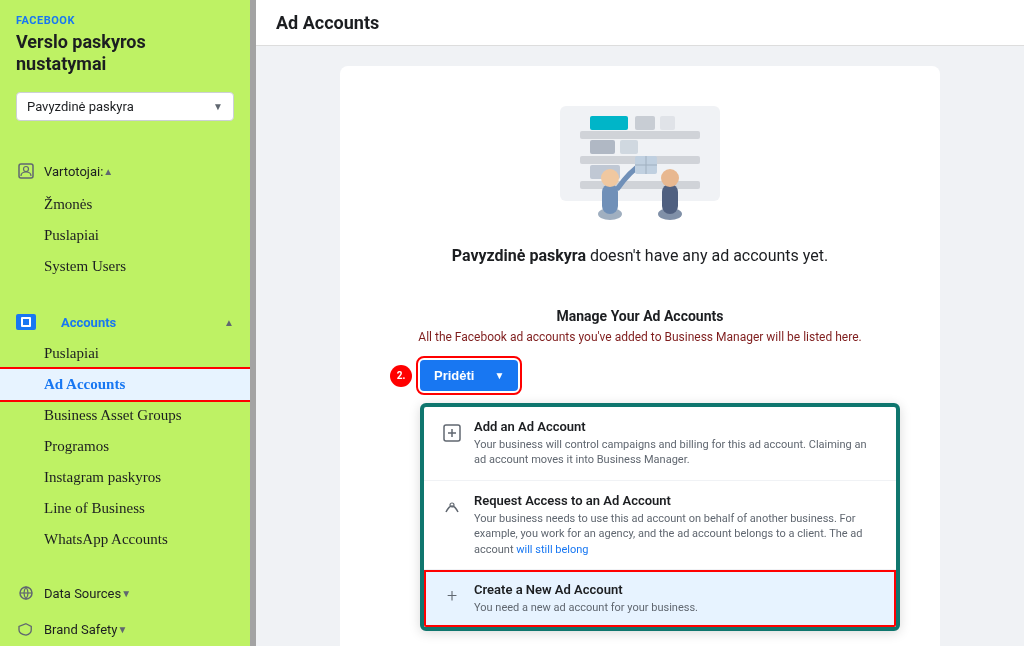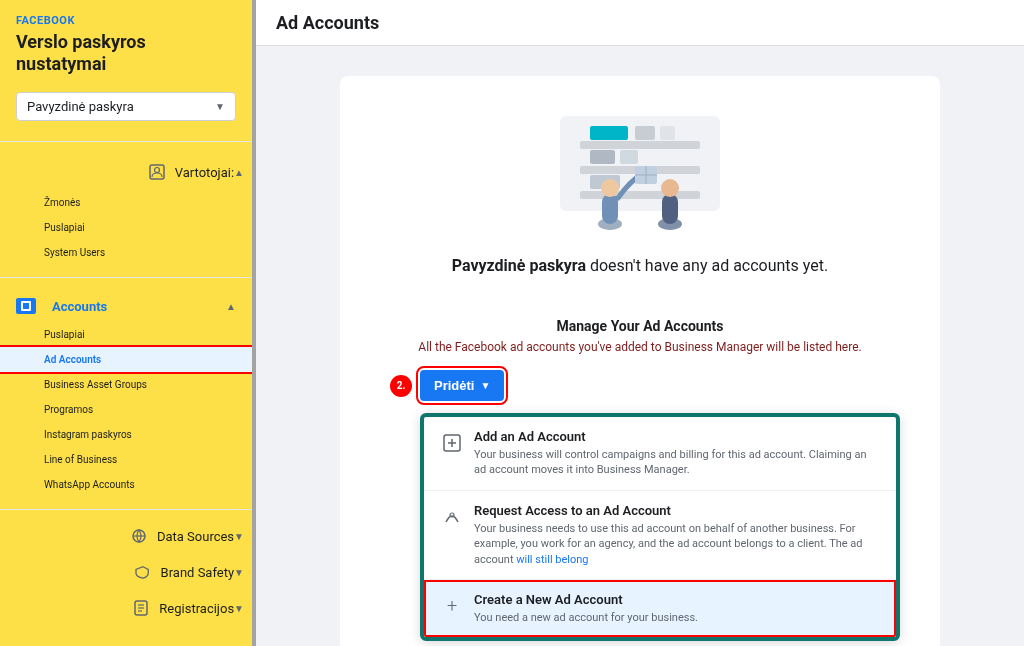--- a/index.html
+++ b/index.html
@@ -1,56 +1,56 @@
 <!DOCTYPE html>
 <html><head>
   <meta charset="utf-8">
   <style>
     * { box-sizing: border-box; margin: 0; padding: 0; }
     body { font-family: -apple-system, BlinkMacSystemFont, 'Segoe UI', Roboto, sans-serif; font-size: 13px; background: #f0f2f5; display: flex; height: 646px; width: 1024px; overflow: hidden; }
 
     
-    .sidebar { width: 256px; min-width: 256px; background: #fde047; border-right: 4px solid #a3a3a3; display: flex; flex-direction: column; overflow-y: auto; padding-bottom: 10px; }
+    .sidebar { width: 256px; min-width: 256px; background: #bef264; border-right: 6px solid #a3a3a3; display: flex; flex-direction: column; overflow-y: auto; padding-bottom: 10px; }
     .sidebar-header { padding: 14px 16px 6px; }
     .sidebar-facebook-label { color: #1877f2; font-size: 11px; font-weight: 700; letter-spacing: 0.5px; text-transform: uppercase; }
     .sidebar-title { font-size: 18px; font-weight: 700; color: #1c1e21; line-height: 1.2; margin-top: 4px; }
     .sidebar-dropdown { margin: 12px 16px; display: flex; align-items: center; justify-content: space-between; border: 1px solid #ccd0d5; border-radius: 4px; padding: 6px 10px; cursor: pointer; background: #fff; }
     .sidebar-dropdown-text { color: #1c1e21; font-size: 13px; }
     .sidebar-dropdown-arrow { color: #606770; font-size: 10px; }
     .sidebar-divider { height: 1px; background: #e4e6eb; margin: 8px 0; }
     .sidebar-section { padding: 4px 0; }
-    .sidebar-section-header { display: flex; align-items: center; padding: 8px 8px; color: #606770; font-size: 13px; cursor: pointer; justify-content: flex-end; }
+    .sidebar-section-header { display: flex; align-items: center; padding: 8px 16px; color: #606770; font-size: 13px; cursor: pointer; justify-content: flex-start; }
     .sidebar-section-header-left { display: flex; align-items: center; gap: 8px; }
     .sidebar-section-icon { width: 20px; height: 20px; display: flex; align-items: center; justify-content: center; color: #606770; font-size: 14px; }
     .sidebar-section-label { font-size: 13px; color: #1c1e21; }
     .sidebar-chevron { font-size: 10px; color: #606770; }
-    .sidebar-sub-item { padding: 7px 16px 7px 44px; font-size: 10px; color: #1c1e21; cursor: pointer; }
+    .sidebar-sub-item { padding: 7px 16px 7px 44px; font-size: 15px; color: #1c1e21; cursor: pointer; font-family: Liberation Serif, serif; }
     .sidebar-sub-item.active { background: #e7f3ff; color: #1877f2; font-weight: 600; border-radius: 0; }
     .sidebar-accounts-header { display: flex; align-items: center; padding: 8px 16px; color: #1877f2; font-size: 13px; font-weight: 700; cursor: pointer; justify-content: space-between; }
-    .sidebar-accounts-left { display: flex; align-items: center; gap: 16px; }
+    .sidebar-accounts-left { display: flex; align-items: center; gap: 25px; }
     .sidebar-accounts-icon { width: 20px; height: 16px; background: #1877f2; border-radius: 2px; display: flex; align-items: center; justify-content: center; }
     .sidebar-accounts-icon-inner { width: 10px; height: 10px; border: 2px solid #fff; border-radius: 1px; }
 
     
     .main { flex: 1; display: flex; flex-direction: column; overflow: hidden; }
     .main-header { background: #fff; border-bottom: 1px solid #ddd; padding: 12px 20px; }
     .main-header-title { font-size: 18px; font-weight: 700; color: #1c1e21; }
-    .main-content { flex: 1; overflow-y: auto; padding: 30px; background: #f0f2f5; }
+    .main-content { flex: 1; overflow-y: auto; padding: 20px; background: #f0f2f5; }
     .content-card { background: #fff; border-radius: 8px; padding: 30px 40px; max-width: 600px; margin: 0 auto; }
 
     
     .illustration-svg { display: block; margin: 0 auto 20px; }
 
     .empty-title { text-align: center; font-size: 16px; margin-bottom: 12px; color: #1c1e21; }
     .empty-title strong { font-weight: 700; }
     .manage-title { text-align: center; font-size: 14px; font-weight: 700; color: #1c1e21; margin-bottom: 6px; margin-top: 43px; }
     .manage-subtitle { text-align: center; font-size: 12px; color: #7f1d1d; margin-bottom: 16px; }
 
     
-    .prideti-btn { background: #1877f2; color: #fff; border: none; border-radius: 4px; padding: 8px 14px; font-size: 13px; font-weight: 600; cursor: pointer; display: flex; align-items: center; gap: 6px; margin: 0 auto 12px; outline: 2px solid red; outline-offset: 2px; }
+    .prideti-btn { background: #1877f2; color: #fff; border: none; border-radius: 4px; padding: 8px 14px; font-size: 13px; font-weight: 600; cursor: pointer; display: flex; align-items: center; gap: 20px; margin: 0 auto 12px; outline: 2px solid red; outline-offset: 2px; }
     .prideti-arrow { font-size: 10px; }
 
     
     .dropdown-menu { background: #fff; border: 4px solid #0f766e; border-radius: 6px; overflow: hidden; box-shadow: 0 2px 12px rgba(0,0,0,0.15); }
     .dropdown-item { padding: 12px 16px; border-bottom: 1px solid #f0f2f5; cursor: pointer; display: flex; gap: 10px; align-items: flex-start; }
     .dropdown-item:last-child { border-bottom: none; }
     .dropdown-item.highlighted { background: #e7f3ff; outline: 2px solid red; outline-offset: -2px; }
     .dropdown-item-icon { width: 24px; height: 24px; display: flex; align-items: center; justify-content: center; color: #606770; font-size: 16px; flex-shrink: 0; margin-top: 2px; }
     .dropdown-item-content { flex: 1; }
     .dropdown-item-title { font-size: 13px; font-weight: 600; color: #1c1e21; margin-bottom: 3px; }

